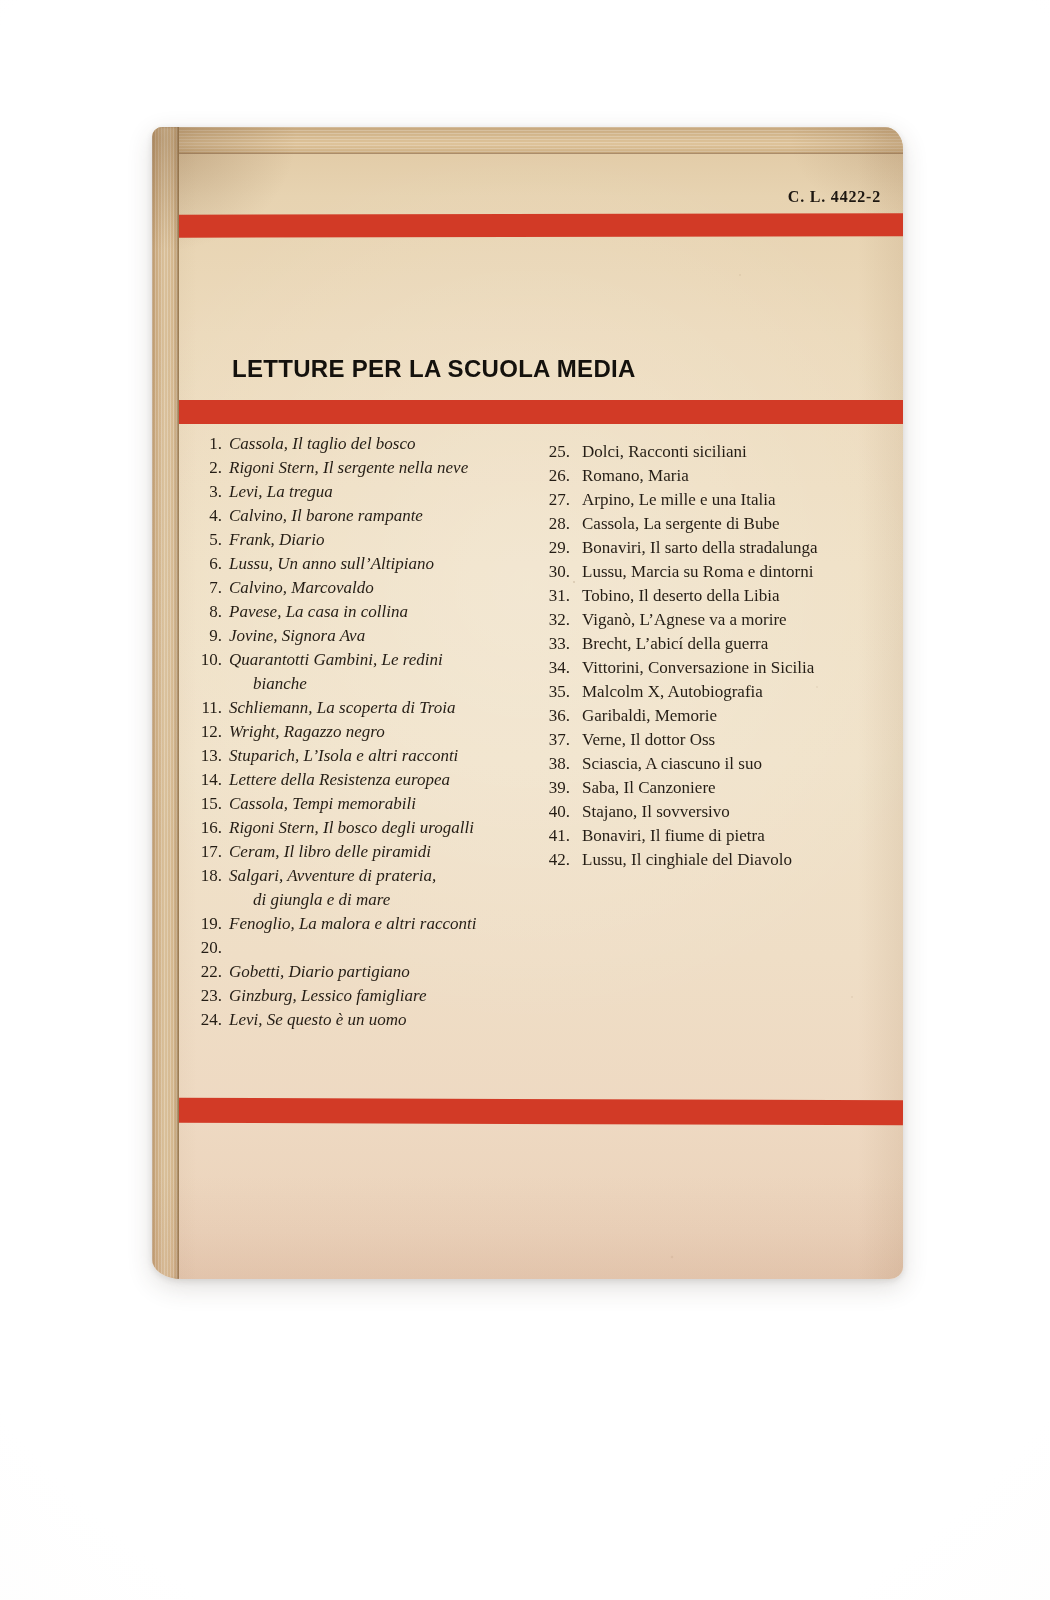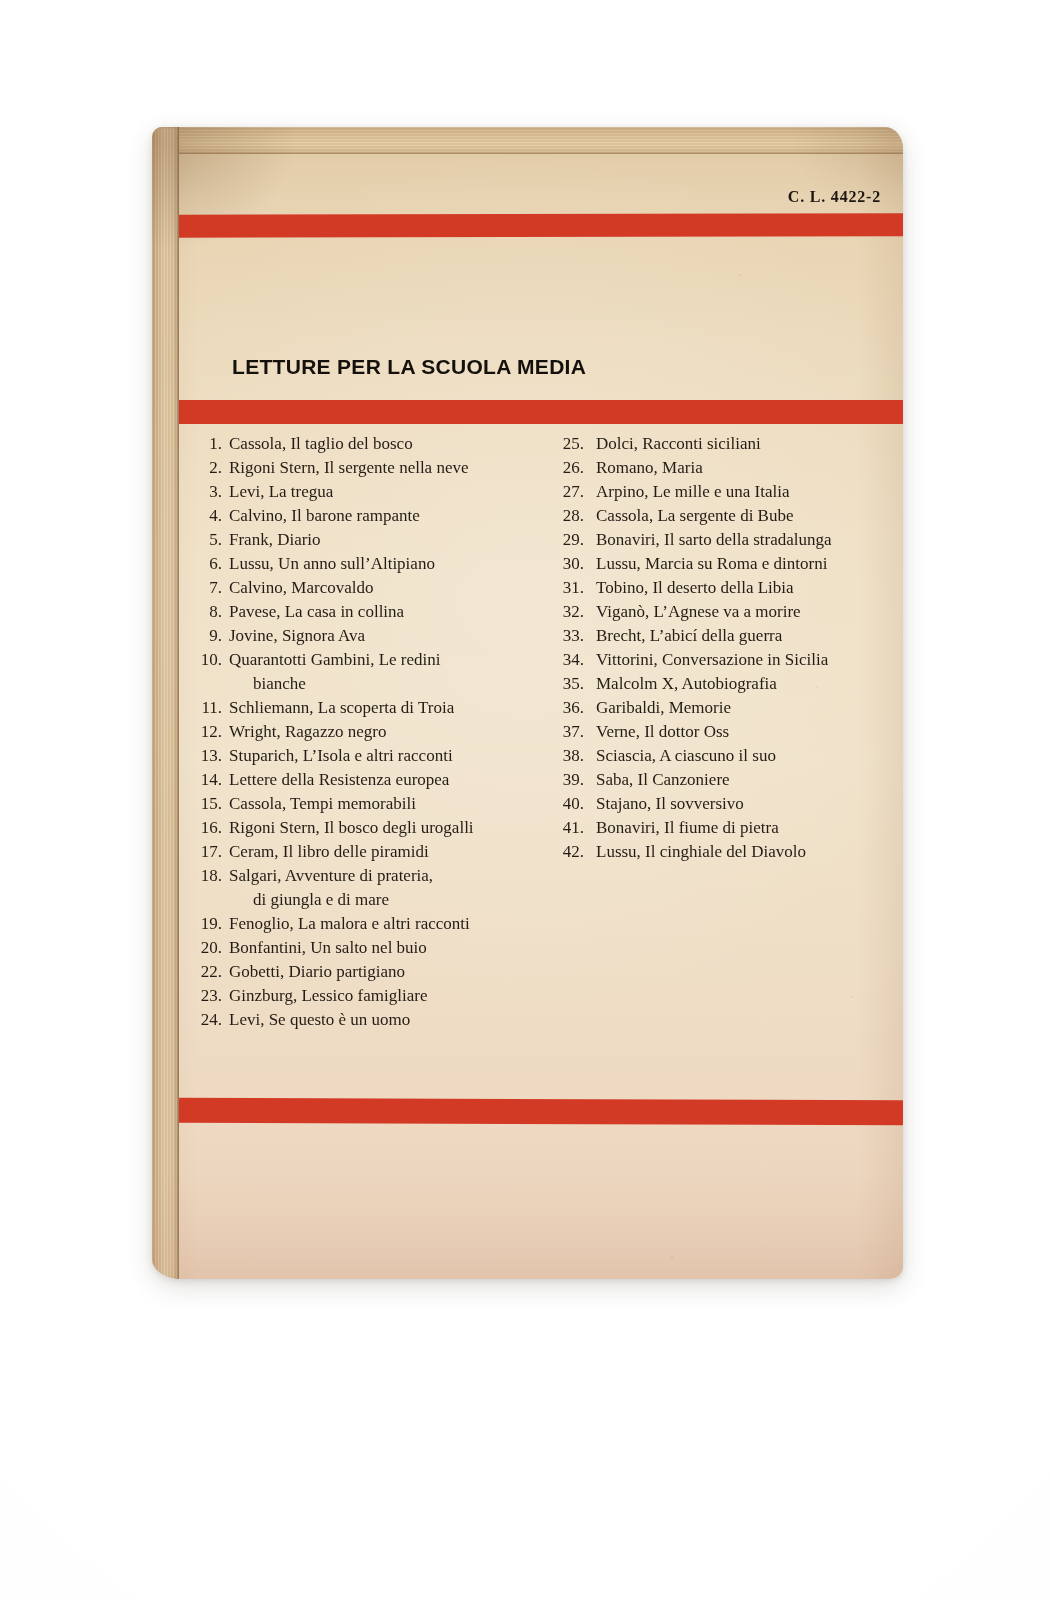--- a/index.html
+++ b/index.html
@@ -76,40 +76,40 @@
   
   .catalog-code {
     position: absolute; top: 61px; right: 22px;
     font-family: "Liberation Serif", serif;
     font-weight: bold; font-size: 16px; letter-spacing: 0.8px;
     color: #1d1711;
   }
   .series-title {
     position: absolute; left: 80px; top: 228px;
     font-family: "Liberation Sans", sans-serif;
-    font-weight: bold; font-size: 21px; letter-spacing: 0.3px;
+    font-weight: bold; font-size: 24px; letter-spacing: 0.3px;
     color: #14110d;
   }
   .col {
     position: absolute; top: 305px;
     color: var(--ink, #241d15);
     font-size: 17px; line-height: 24px;
   }
   .col-left  { left: 26px;  width: 355px; }
-  .col-right { left: 388px; width: 370px; }
+  .col-right { left: 374px; width: 370px; margin-top: 8px; }
   .item { display: flex; align-items: baseline; }
   .item .num {
     flex: 0 0 44px; text-align: right;
     font-variant-numeric: oldstyle-nums;
   }
   .item .ttl {
     white-space: pre-line;
     padding-left: 24px; text-indent: -24px;
   }
-  .col-left  .item .ttl { margin-left: 7px;  width: 300px; }
+  .col-left  .item .ttl { margin-left: 7px;  width: 300px; font-style: italic; }
   .col-right .item .ttl { margin-left: 12px; width: 312px; }
   .price-label {
     position: absolute; left: 73px; top: 1236px;
     font-size: 19px; color: #2a2118;
     font-variant-numeric: oldstyle-nums;
     margin-left: 36px;
   }
   .print-code {
     position: absolute; left: 72px; top: 1261px;
     font-size: 16px; color: #2a2118;
@@ -229,21 +229,20 @@
 di giungla e di mare</span>
         </div>
 
         <div class="item">
           <span class="num">19.</span>
           <span class="ttl">Fenoglio, La malora e altri racconti</span>
         </div>
 
         <div class="item">
           <span class="num">20.</span>
-          <span class="ttl">Bonfantini, Un salto nel buio</span>
         </div>
 
 
         <div class="item">
           <span class="num">22.</span>
           <span class="ttl">Gobetti, Diario partigiano</span>
         </div>
 
         <div class="item">
           <span class="num">23.</span>

